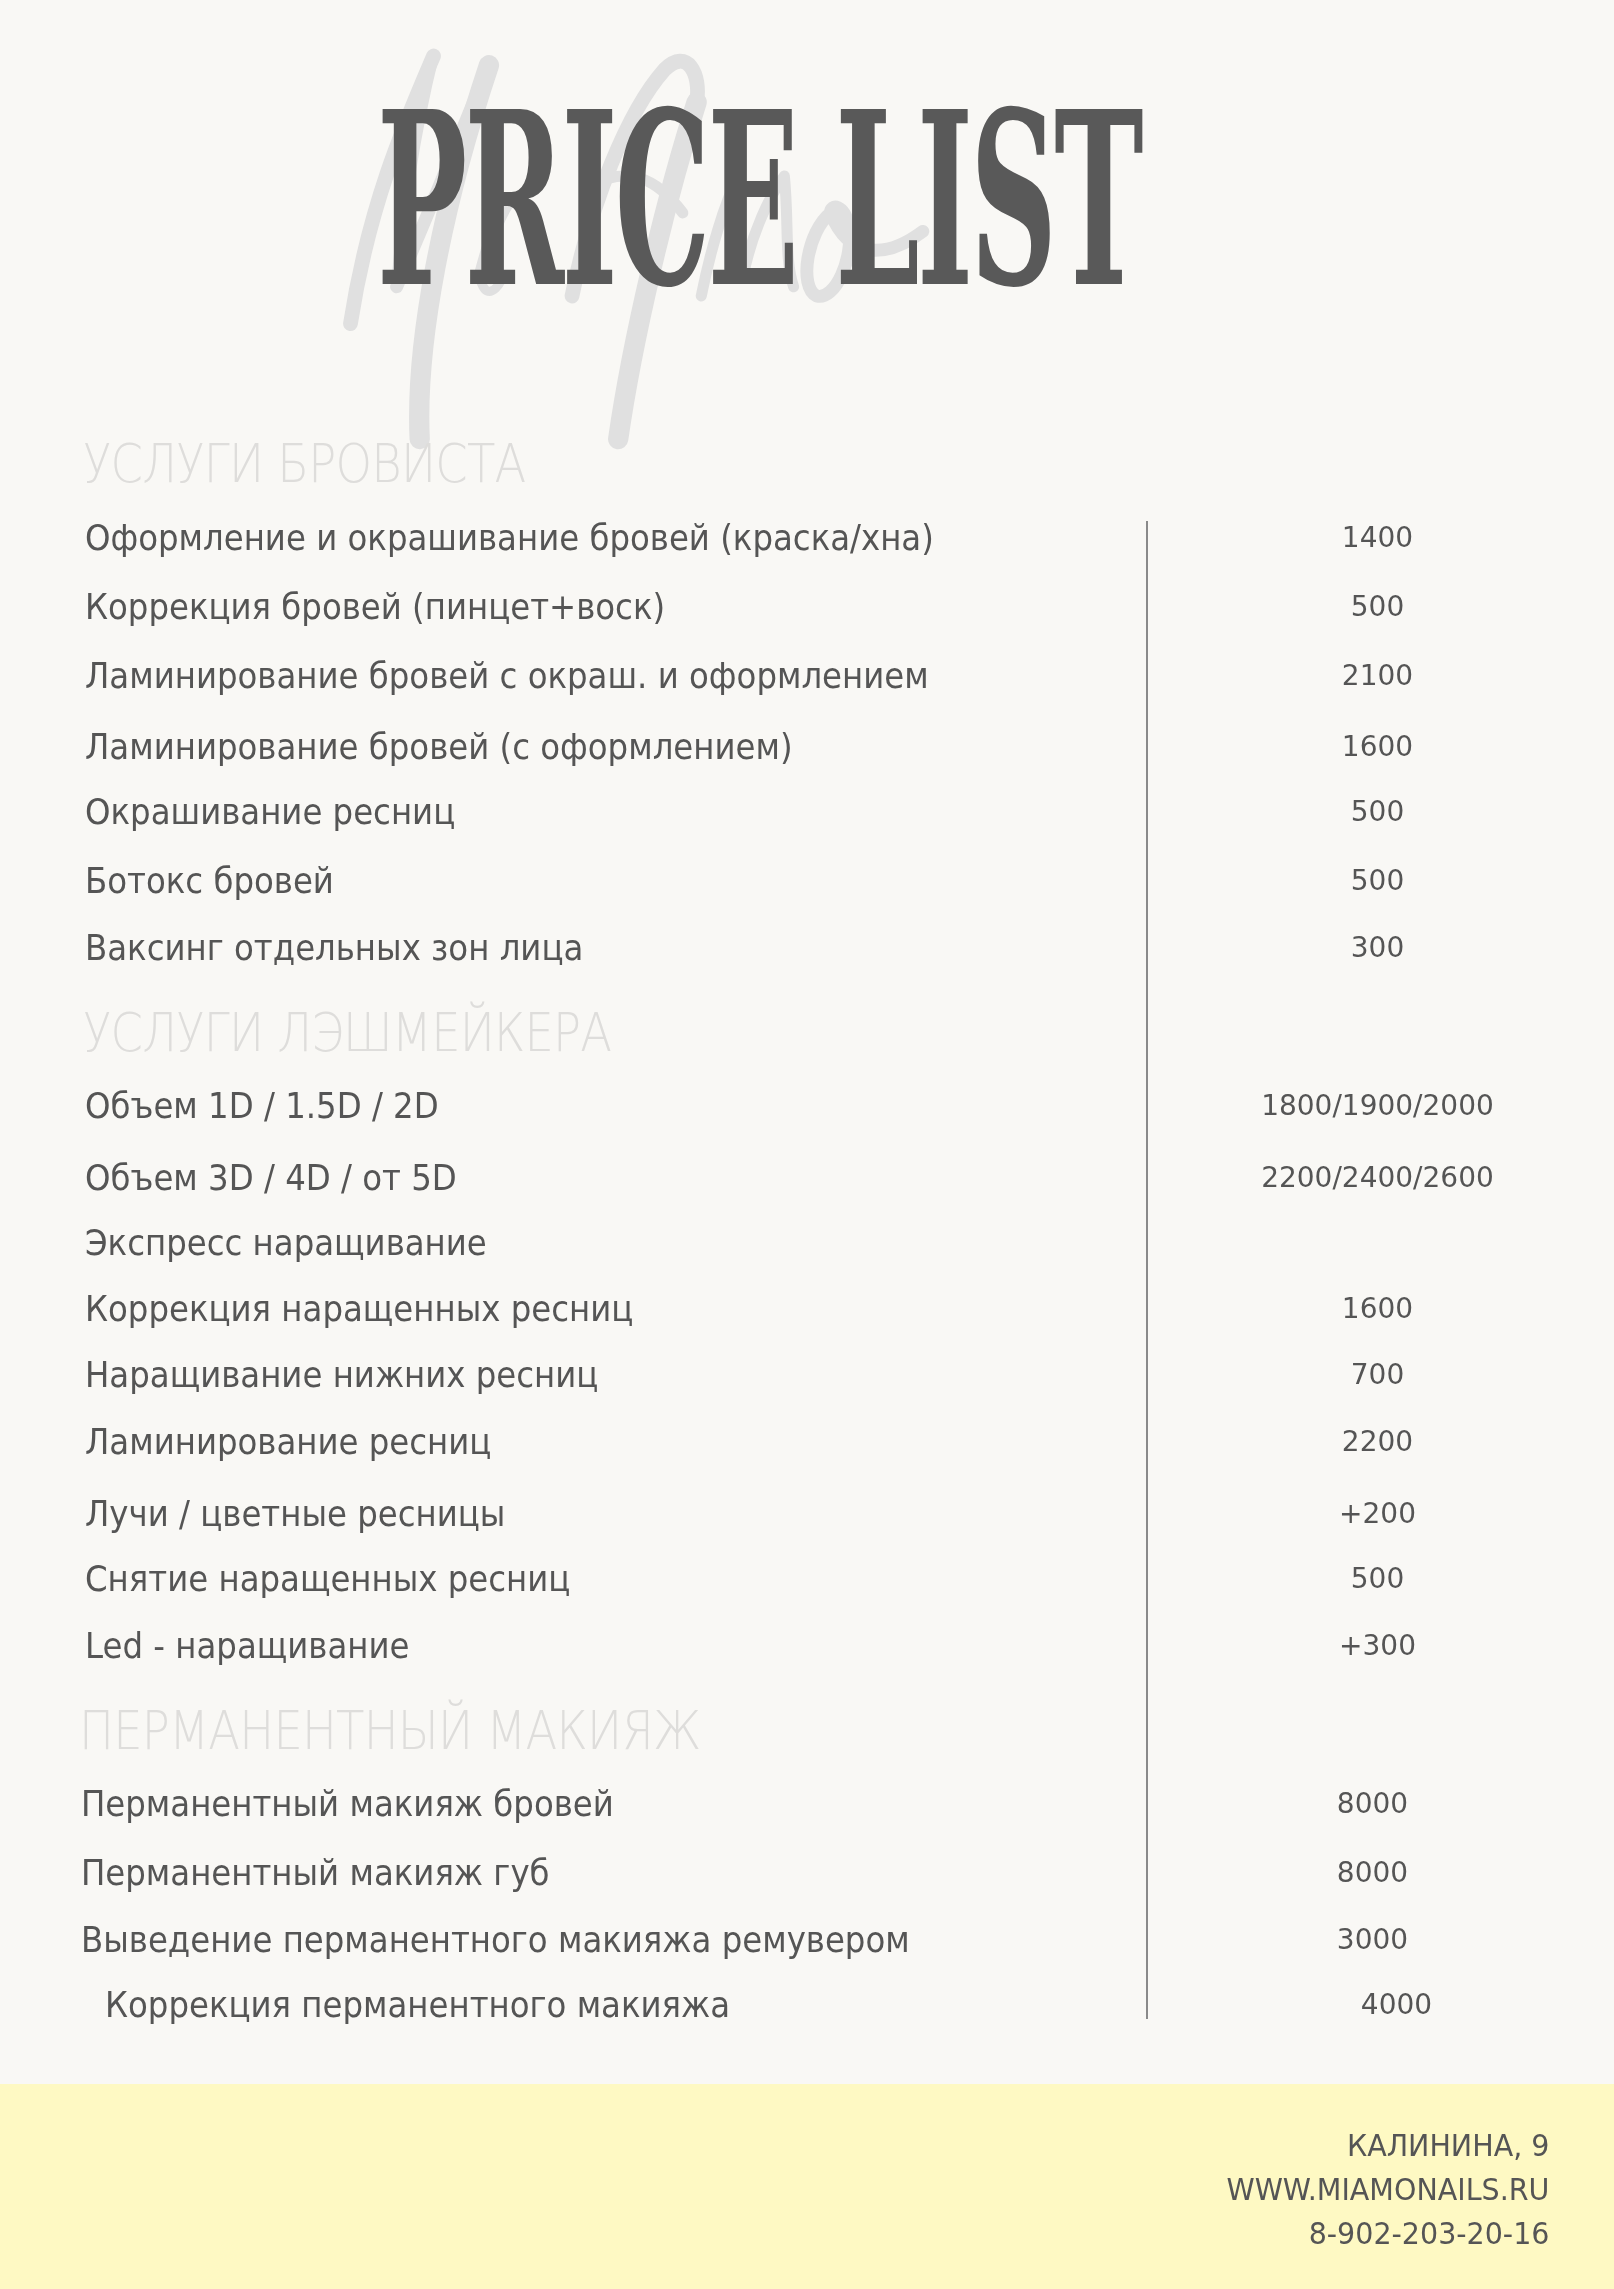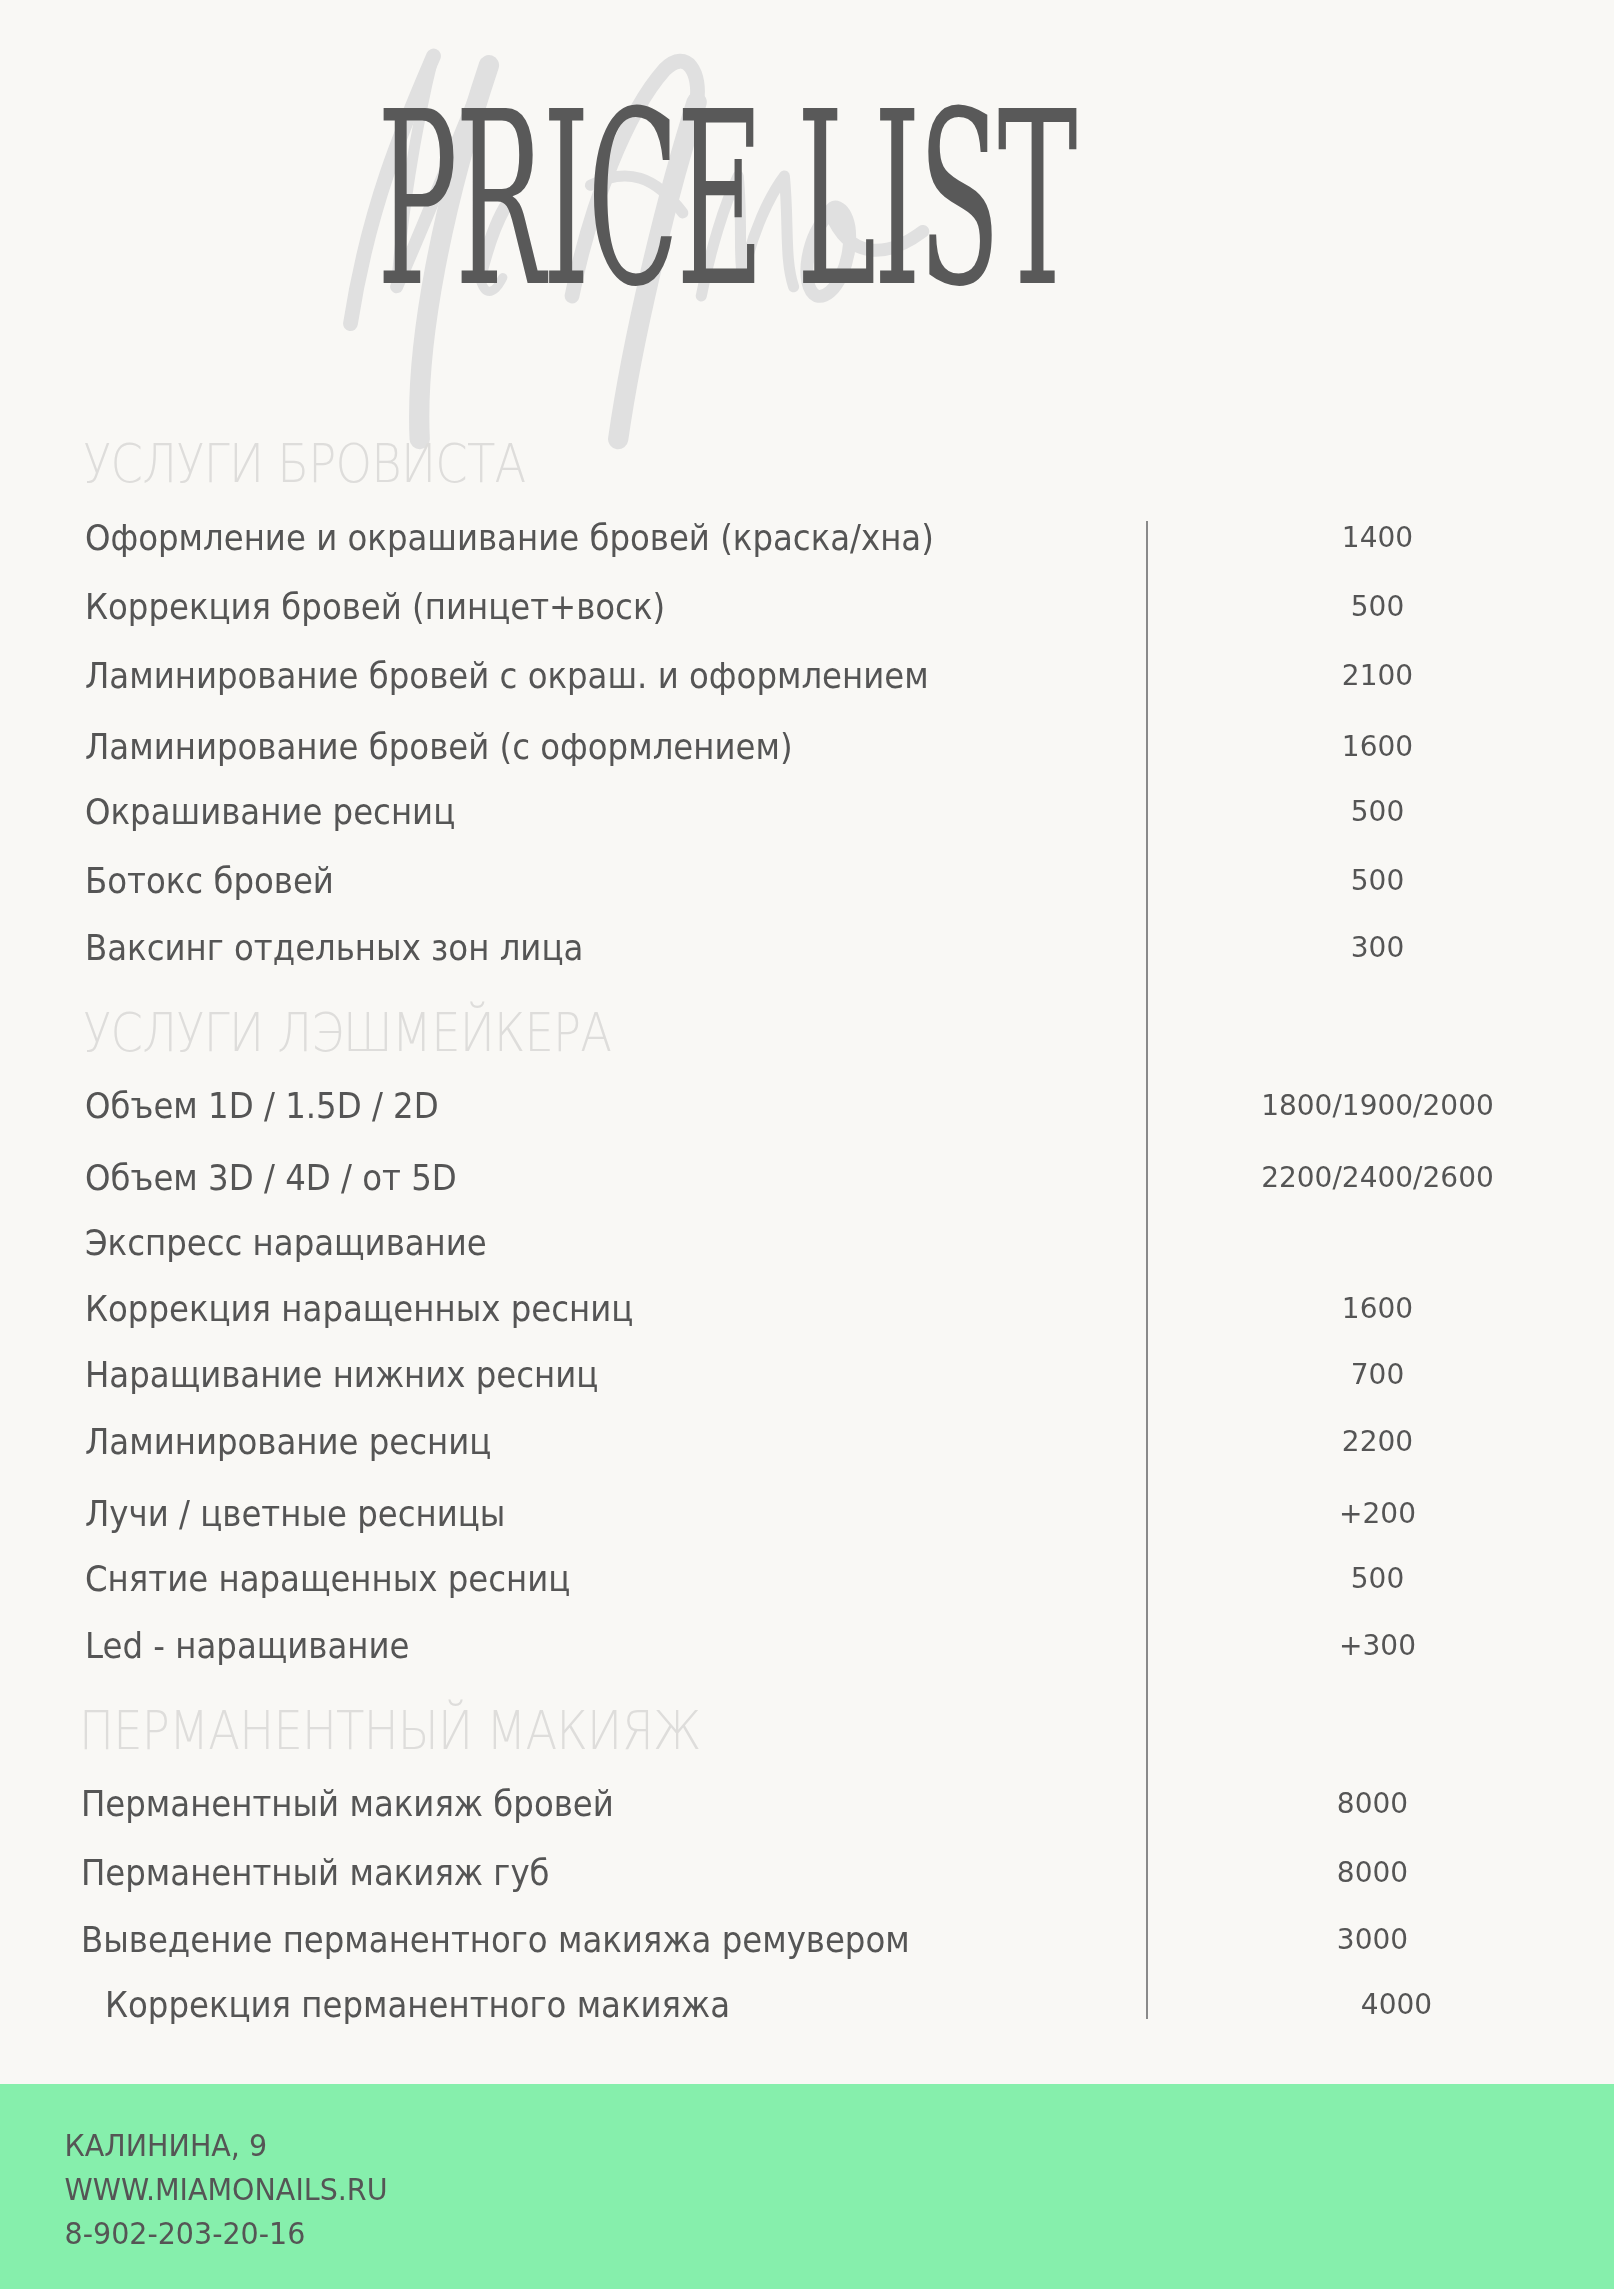--- a/index.html
+++ b/index.html
@@ -13,21 +13,21 @@
   .watermark {
     position: absolute; left: 332px; top: 18.5px;
     width: 997px; height: 434px;
     pointer-events: none;
   }
   .title {
     position: absolute; left: 377px; top: 89px;
     width: 859px; height: 222px;
     margin: 0;
     font-family: "DejaVu Serif", serif;
-    font-weight: normal;
+    font-weight: bold;
     color: #595959;
     font-size: 240px; line-height: 222px;
     white-space: nowrap;
     transform-origin: 0 0;
     letter-spacing: -5.5px;
   }
   .title span { display: inline-block; transform: scaleX(0.5); transform-origin: 0 0; }
   .section-header {
     position: absolute; margin: 0;
     font-family: "DejaVu Sans", sans-serif;
@@ -54,22 +54,22 @@
   }
   .row.perm .name { left: 81px; }
   .row.perm .price { left: 1188px; }
   .divider {
     position: absolute; left: 1146px; top: 521px;
     width: 1.8px; height: 1498px; background: #8a8a8a;
   }
   .footer {
     position: absolute; left: 0; top: 2084px;
     width: 1614px; height: 206px;
-    background: #86efac;
-    text-align: left;
+    background: #fef9c3;
+    text-align: right;
   }
   .footer div {
     font-size: 31px; line-height: 44px; color: #555555;
     transform: scaleX(0.92);
   }
   .footer .line1 { margin-top: 39px; }
 </style>
 </head>
 <body>
 

